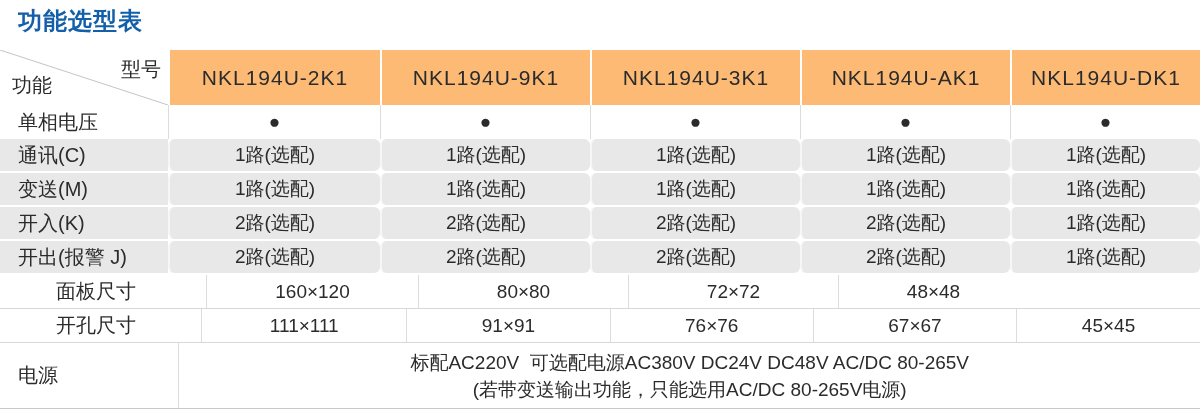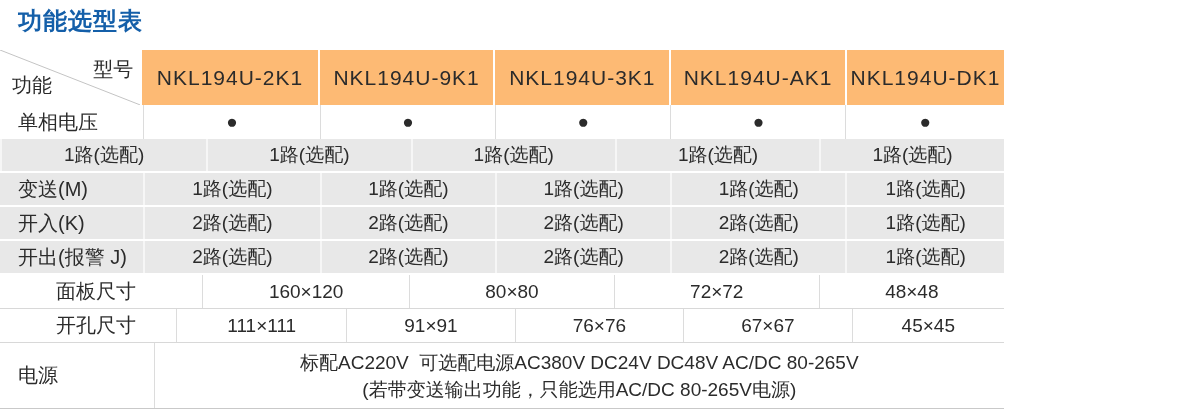--- a/index.html
+++ b/index.html
@@ -18,21 +18,21 @@
     font-size:24px;
     font-weight:bold;
     color:#145fa9;
     letter-spacing:1px;
   }
 
   .table{
     position:absolute; top:48px; left:0;
     width:1200px;
   }
-  .row{ display:flex; box-sizing:border-box; width:1004px; }
+  .row{ display:flex; box-sizing:border-box; width:1200px; }
   .cell{
     box-sizing:border-box;
     display:flex; align-items:center; justify-content:center;
     overflow:hidden;
   }
   .col-label{ width:168px; }
   .col-1{ width:212px; }
   .col-2{ width:210px; }
   .col-3{ width:210px; }
   .col-4{ width:210px; }
@@ -59,21 +59,21 @@
   .row-34{ height:34px; }
   .label{
     justify-content:flex-start;
     padding-left:18px;
     font-size:20px;
   }
   .value{ font-size:19px; }
 
   .row-gray{ border-bottom:2px solid #ffffff; }
   .row-gray .cell{ background:#e8e8e8; }
-  .row-gray .value{ border-left:2px solid #f6f6f6; }
+  .row-gray .value{ border-left:2px solid #f6f6f6;border-radius:6px; }
 
   .row-white .cell{ background:#ffffff; }
   .row-white .value{ border-left:1px solid #dcdcdc; }
 
   .r-panel, .r-hole{ border-bottom:1px solid #d8d8d8;padding-left:38px; }
 
   
   .r-power{ height:66px; border-bottom:1px solid #c9c9c9; }
   .r-power .merged{
     width:1032px;
@@ -112,20 +112,21 @@
     <div class="row row-34 row-white">
       <div class="cell label col-label">单相电压</div>
       <div class="cell value col-1">●</div>
       <div class="cell value col-2">●</div>
       <div class="cell value col-3">●</div>
       <div class="cell value col-4">●</div>
       <div class="cell value col-5">●</div>
     </div>
 
     <div class="row row-34 row-gray">
+      <div class="cell label col-label">通讯(C)</div>
       <div class="cell value col-1">1路(选配)</div>
       <div class="cell value col-2">1路(选配)</div>
       <div class="cell value col-3">1路(选配)</div>
       <div class="cell value col-4">1路(选配)</div>
       <div class="cell value col-5">1路(选配)</div>
     </div>
 
     <div class="row row-34 row-gray">
       <div class="cell label col-label">变送(M)</div>
       <div class="cell value col-1">1路(选配)</div>

